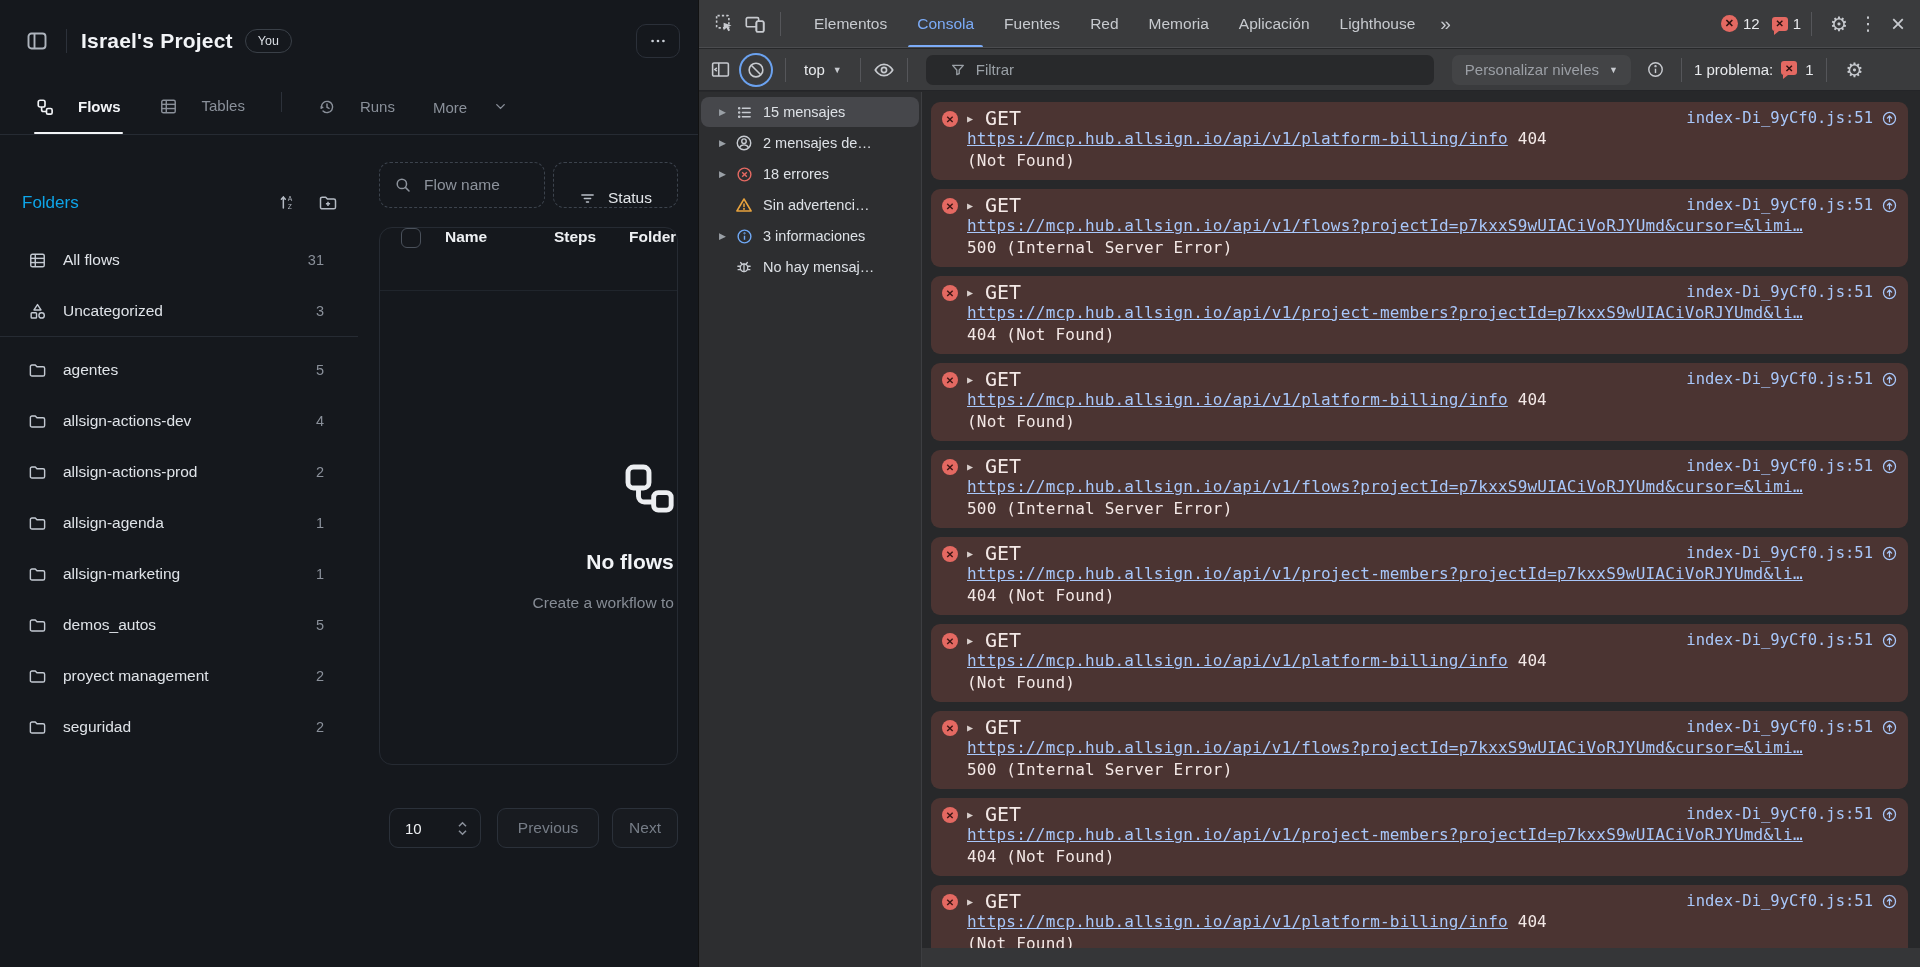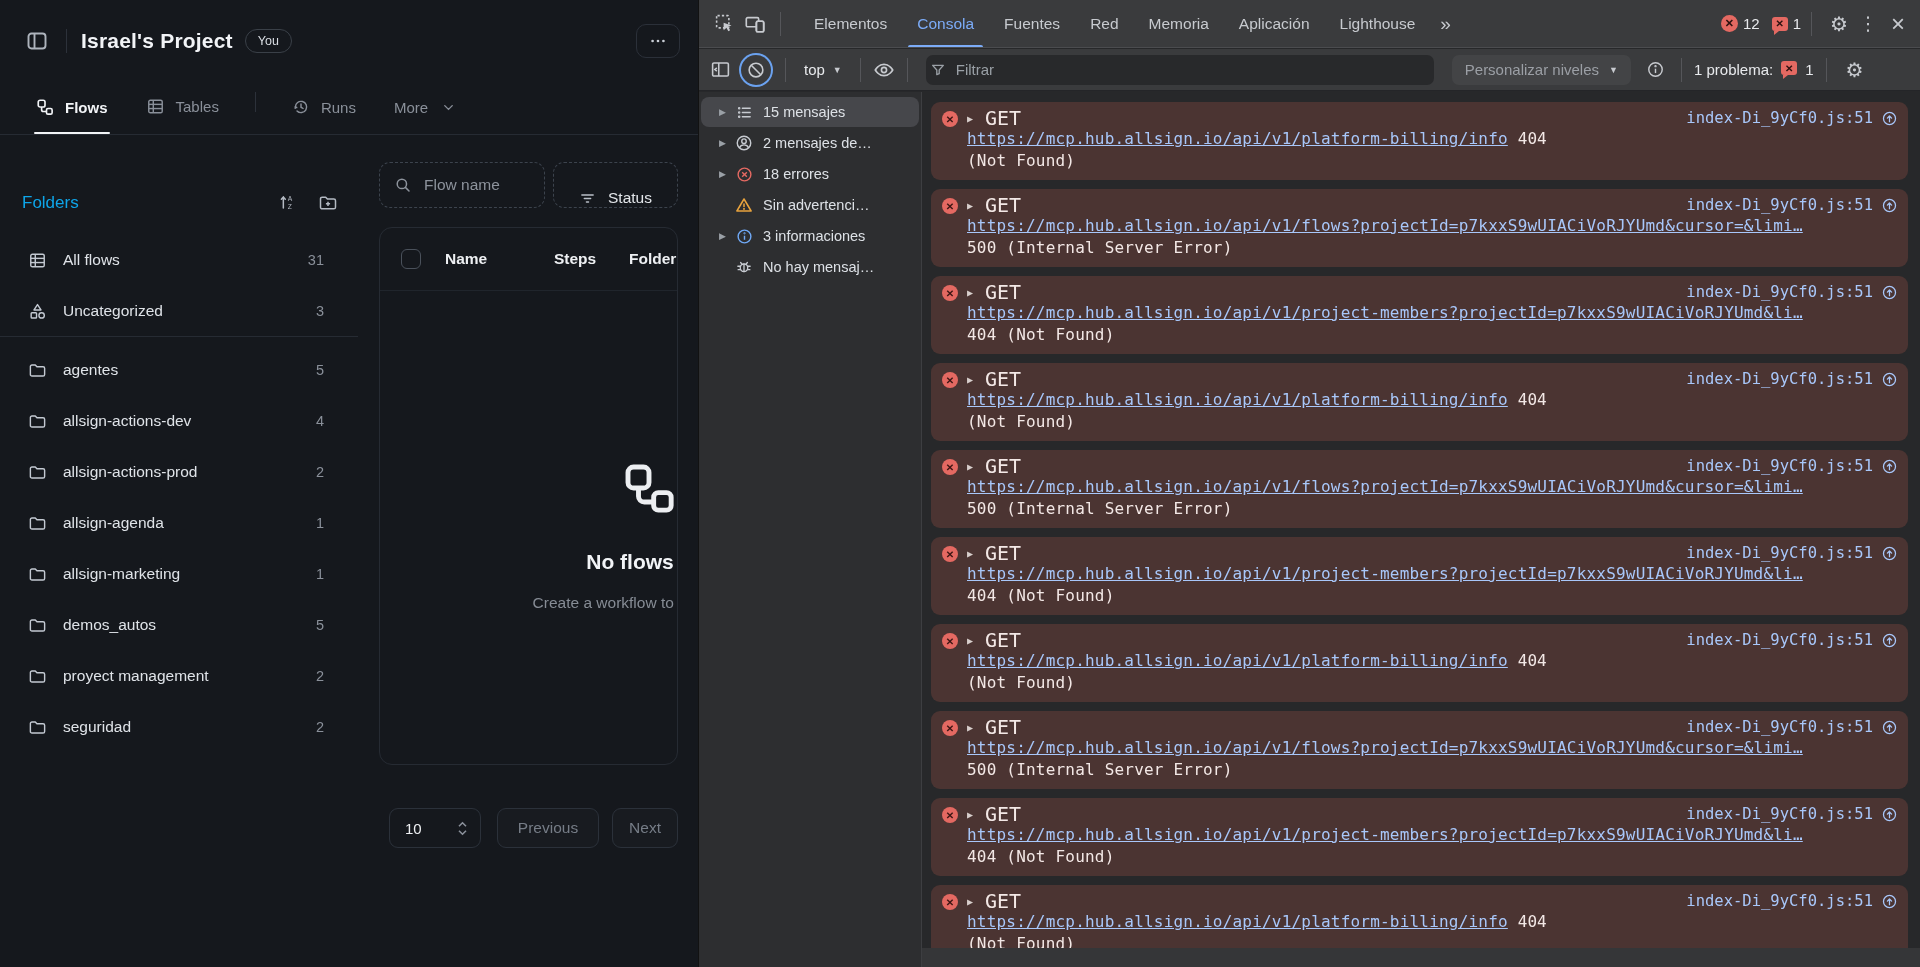--- a/index.html
+++ b/index.html
@@ -10,21 +10,21 @@
   
   .app { position:absolute; left:0; top:0; width:698px; height:967px; background:#15181d; color:#e6e9ed; overflow:hidden; }
   .app-header { position:relative; height:135px; border-bottom:1px solid #262b33; }
   .hdr-row { position:absolute; top:18px; left:24px; right:18px; height:46px; display:flex; align-items:center; }
   .panel-toggle { width:26px; height:26px; color:#aeb4bd; display:flex; align-items:center; justify-content:center; cursor:pointer; }
   .hdr-sep { width:1px; height:24px; background:#2c313a; margin:0 14px 0 16px; }
   .app-title { font-size:21px; font-weight:bold; color:#f2f4f7; letter-spacing:.2px; }
   .you-badge { margin-left:12px; font-size:12.5px; color:#d9dde3; border:1px solid #3a4048; border-radius:999px; padding:4px 12px; }
   .dots-btn { margin-left:auto; width:44px; height:34px; border:1px solid #2b3039; border-radius:10px; display:flex; align-items:center; justify-content:center; color:#c9ced6; cursor:pointer; }
   .app-tabs { position:absolute; left:34px; bottom:0; display:flex; align-items:flex-end; gap:0; height:46px; }
-  .app-tab { display:flex; align-items:center; gap:11px; padding:0 2px 18px 2px; margin-right:34px; font-size:15px; color:#8a909a; position:relative; cursor:pointer; }
+  .app-tab { display:flex; align-items:flex-start; gap:24px; padding:0 2px 18px 2px; margin-right:34px; font-size:15px; color:#8a909a; position:relative; cursor:pointer; }
   .app-tab .tabic { display:flex; color:#8a909a; }
   .app-tab.active { color:#f2f4f7; font-weight:bold; }
   .app-tab.active .tabic { color:#f2f4f7; }
   .app-tab.active:after { content:""; position:absolute; left:0; right:0; bottom:0; height:2.5px; background:#f2f4f7; border-radius:2px; }
   .app-tab .trail { order:2; margin-left:2px; }
   .tab-divider { width:1px; height:20px; background:#2c313a; margin:0 34px 22px 0; }
 
   
   .folders-head { position:absolute; left:22px; top:193px; right:368px; width:316px; display:flex; align-items:center; }
   .folders-title { font-size:17px; font-weight:400; color:#0ea5e9; }
@@ -40,21 +40,21 @@
   .folder-count { margin-left:auto; font-size:14.5px; color:#8a909a; }
 
   
   .searchbox { position:absolute; left:379px; top:162px; width:166px; height:46px; border:1.5px dashed #3c434d; border-radius:11px; display:flex; align-items:center; padding:0 14px; gap:12px; color:#8d939c; }
   .searchbox input { background:transparent; border:none; outline:none; color:#e6e9ed; font-size:15.5px; width:100px; font-family:inherit; }
   .searchbox input::placeholder { color:#8d939c; }
   .statusbtn { position:absolute; left:553px; top:162px; width:125px; height:46px; border:1.5px dashed #3c434d; border-radius:11px; display:flex; align-items:flex-end; justify-content:center; gap:12px; color:#b9bfc8; cursor:pointer; }
   .statusbtn .stlabel { font-size:15.5px; color:#e3e6ea; }
 
   .flow-card { position:absolute; left:379px; top:227px; width:299px; height:538px; border:1px solid #262b33; border-radius:13px; overflow:hidden; }
-  .fc-header { height:63px; border-bottom:1px solid #20252c; display:flex; align-items:center; }
+  .fc-header { height:63px; border-bottom:1px solid #20252c; display:flex; align-items:flex-start; }
   .fc-check { width:20px; height:20px; border:1.5px solid #4a515b; border-radius:6px; margin:0 24px 0 21px; cursor:pointer; }
   .fc-col { font-size:15.5px; font-weight:bold; color:#eef0f3; }
   .fc-col.c-name { width:109px; }
   .fc-col.c-steps { width:75px; }
   .empty-icon { position:absolute; left:241px; top:232px; color:#eceef1; }
   .empty-title { position:absolute; left:180px; top:322px; width:140px; text-align:center; font-size:21px; font-weight:bold; color:#f2f4f7; }
   .empty-sub { position:absolute; left:262px; top:366px; transform:translateX(-50%); white-space:nowrap; font-size:15.5px; color:#868c95; }
 
   .pager { position:absolute; left:389px; top:808px; display:flex; align-items:center; }
   .pgsel { width:92px; height:40px; border:1px solid #2b313a; border-radius:9px; display:flex; align-items:center; padding:0 12px 0 15px; color:#eef0f3; font-size:15px; cursor:pointer; }
@@ -85,21 +85,21 @@
   .dt-gear, .dt-kebab, .dt-close { color:#c7cacf; cursor:pointer; display:flex; align-items:center; justify-content:center; }
   .dt-gear { font-size:20px; width:34px; }
   .dt-kebab { font-size:19px; width:24px; letter-spacing:0; }
   .dt-close { font-size:24px; width:36px; margin-right:4px; }
 
   .dt-toolbar { position:absolute; left:0; top:49px; right:0; height:42px; background:#3a3b3d; border-bottom:1px solid #242528; display:flex; align-items:center; }
   .tb-ic { width:30px; display:flex; align-items:center; justify-content:center; color:#c7cacf; cursor:pointer; }
   .tb-clear { width:30px; height:30px; border-radius:50%; box-shadow:0 0 0 2px #6ba2f0; margin:0 6px; }
   .tb-top { display:flex; align-items:center; gap:8px; font-size:15px; color:#e8eaed; padding:0 10px; cursor:pointer; }
   .tb-caret { font-size:9px; color:#c7cacf; }
-  .filter-pill { height:30px; background:#28292b; border-radius:7px; flex:0 0 508px; margin-left:10px; display:flex; align-items:center; padding:0 4px; gap:10px; color:#9aa0a6; }
+  .filter-pill { height:30px; background:#28292b; border-radius:7px; flex:0 0 508px; margin-left:10px; display:flex; align-items:center; padding:0 24px; gap:10px; color:#9aa0a6; }
   .filter-pill input { background:transparent; border:none; outline:none; color:#e8eaed; font-size:15px; width:380px; font-family:inherit; }
   .filter-pill input::placeholder { color:#9aa0a6; }
   .levels-pill { margin-left:18px; height:30px; background:#434446; border-radius:7px; display:flex; align-items:center; gap:10px; padding:0 13px; color:#9b9fa5; font-size:15px; cursor:default; }
   .tb-info { width:34px; margin-left:8px; display:flex; justify-content:center; color:#c7cacf; }
   .problem { display:flex; gap:8px; font-size:15px; color:#e8eaed; padding:0 4px; cursor:pointer; }
   .tb-gear2 { font-size:20px; width:40px; text-align:center; color:#c7cacf; cursor:pointer; }
 
   .dt-body { position:absolute; left:0; top:92px; right:0; bottom:0; display:flex; }
   .con-sidebar { width:223px; background:#2d2e30; border-right:1px solid #3d3e41; padding-top:5px; flex:none; }
   .cs-item { height:30px; display:flex; align-items:center; margin:0 2px 1px 2px; border-radius:8px; padding:0 6px 0 18px; font-size:14.5px; color:#dde1e6; cursor:pointer; white-space:nowrap; overflow:hidden; }

